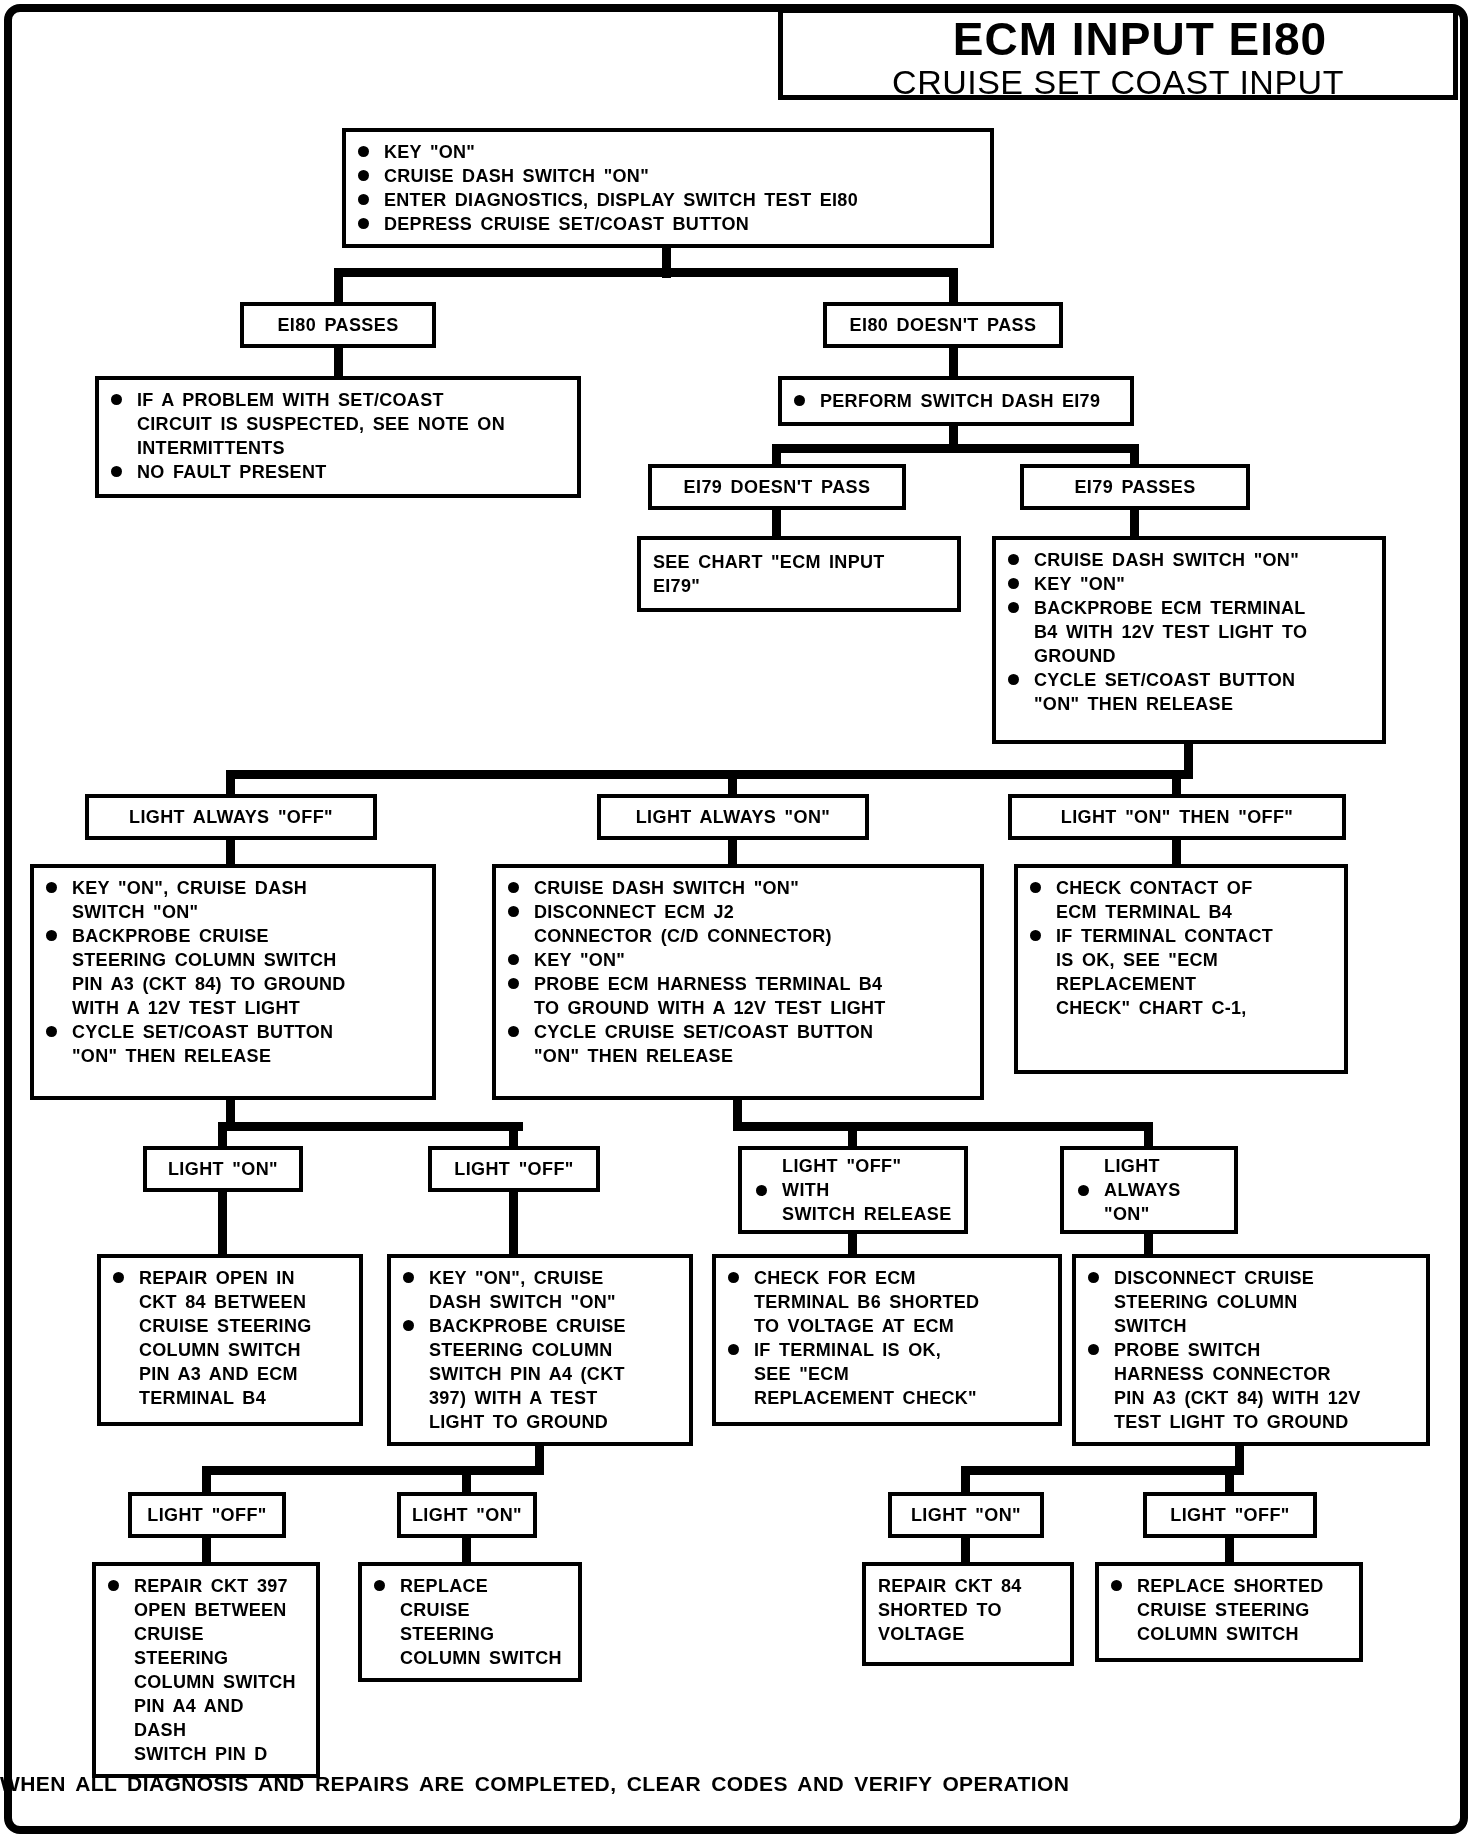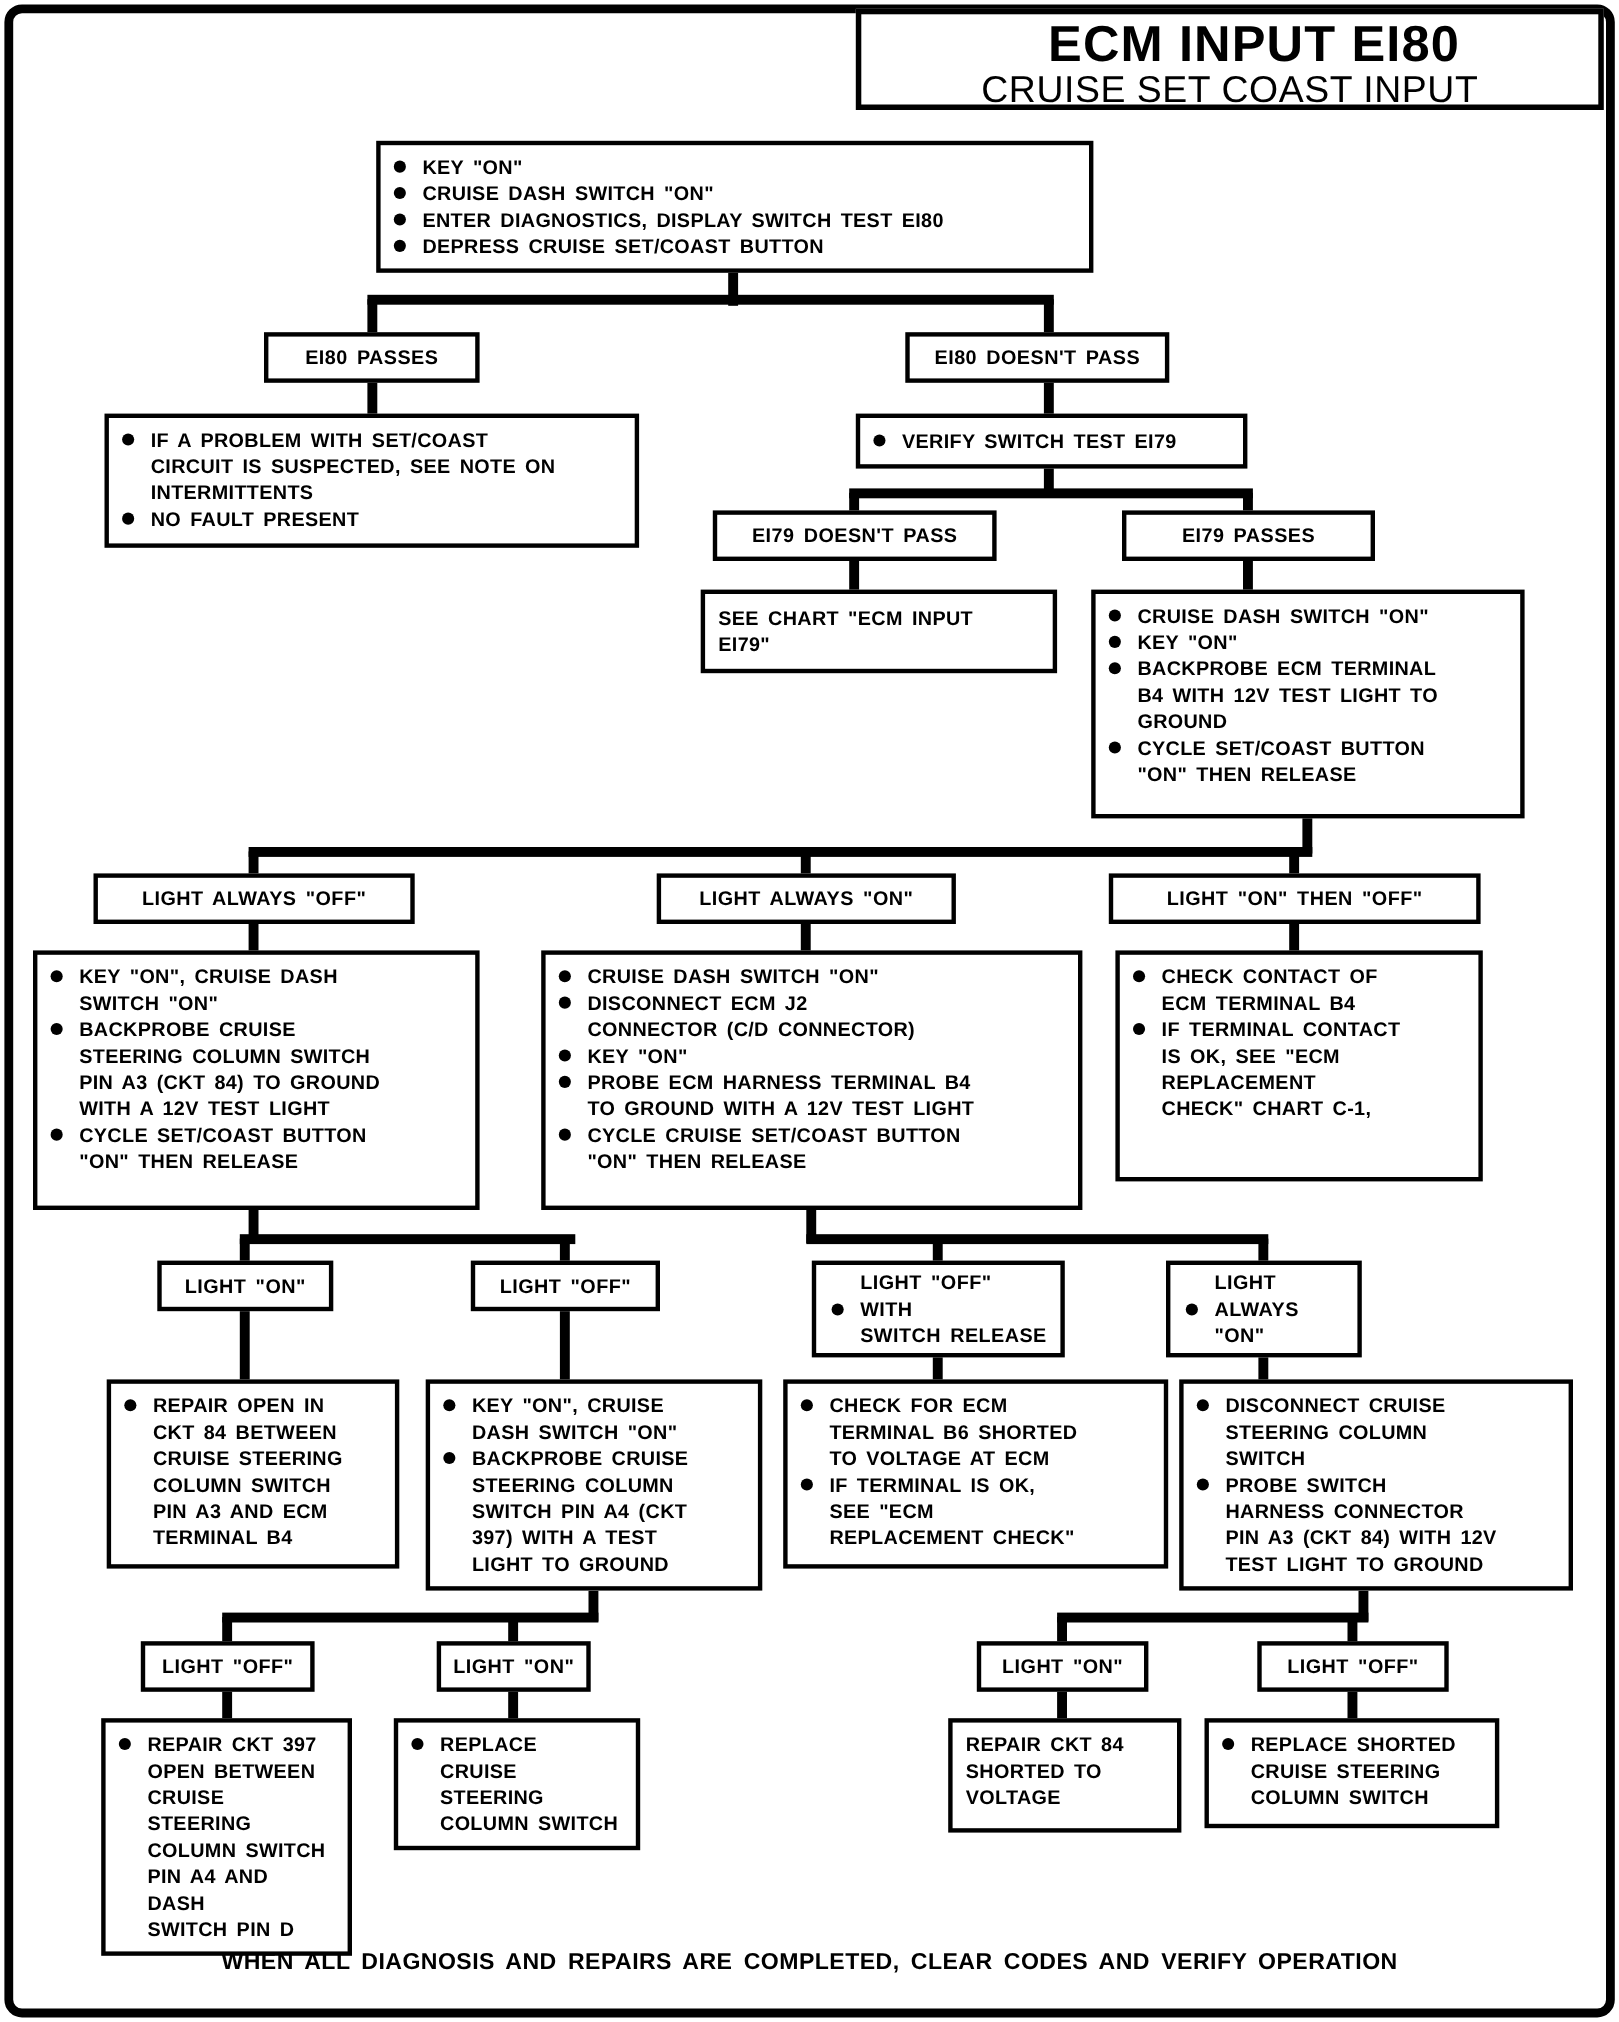--- a/index.html
+++ b/index.html
@@ -17,21 +17,21 @@
   .lbox.bulleted{justify-content:flex-start;text-align:left;padding-left:14px;}
   .bi{display:flex;align-items:flex-start;margin:0;}
   .bi + .bi{margin-top:0;}
   .dot{flex:none;width:11px;height:11px;border-radius:50%;background:#000;margin:6px 15px 0 0;}
   .bt{white-space:pre-line;}
   .plain{white-space:pre-line;}
   .title-box{position:absolute;left:778px;top:8px;width:680px;height:92px;border:5px solid #000;
              box-sizing:border-box;background:#fff;z-index:2;text-align:center;}
   .title-main{font-size:46px;line-height:50px;font-weight:700;letter-spacing:1px;margin-top:1px;margin-left:44px;}
   .title-sub{font-size:34px;line-height:36px;font-weight:400;letter-spacing:.5px;}
-  .footer{position:absolute;left:0;top:1772px;width:100%;text-align:center;z-index:2;
+  .footer{position:absolute;left:0;top:1772px;width:100%;text-align:left;z-index:2;
           font-size:21px;font-weight:700;letter-spacing:.4px;word-spacing:4px;}
 </style>
 </head>
 <body>
 
 <div id="canvas">
   <div class="frame"></div>
 
   <div class="ln" style="left:662px;top:244px;width:9px;height:34px"></div>
   <div class="ln" style="left:334px;top:268px;width:624px;height:9px"></div>
@@ -118,21 +118,21 @@
       </div>
     <div class="bi">
         <span class="dot"></span>
         <span class="bt">NO FAULT PRESENT</span>
       </div>
   </div>
 
   <div class="node" style="left:778px;top:376px;width:356px;min-height:50px;padding-top:9px">
     <div class="bi">
         <span class="dot"></span>
-        <span class="bt">VERIFY SWITCH TEST EI79</span>
+        <span class="bt">PERFORM SWITCH DASH EI79</span>
       </div>
   </div>
 
   <div class="lbox" style="left:648px;top:464px;width:258px;height:46px">
       <span class="bt">EI79 DOESN'T PASS</span>
     </div>
   <div class="lbox" style="left:1020px;top:464px;width:230px;height:46px">
       <span class="bt">EI79 PASSES</span>
     </div>
 

